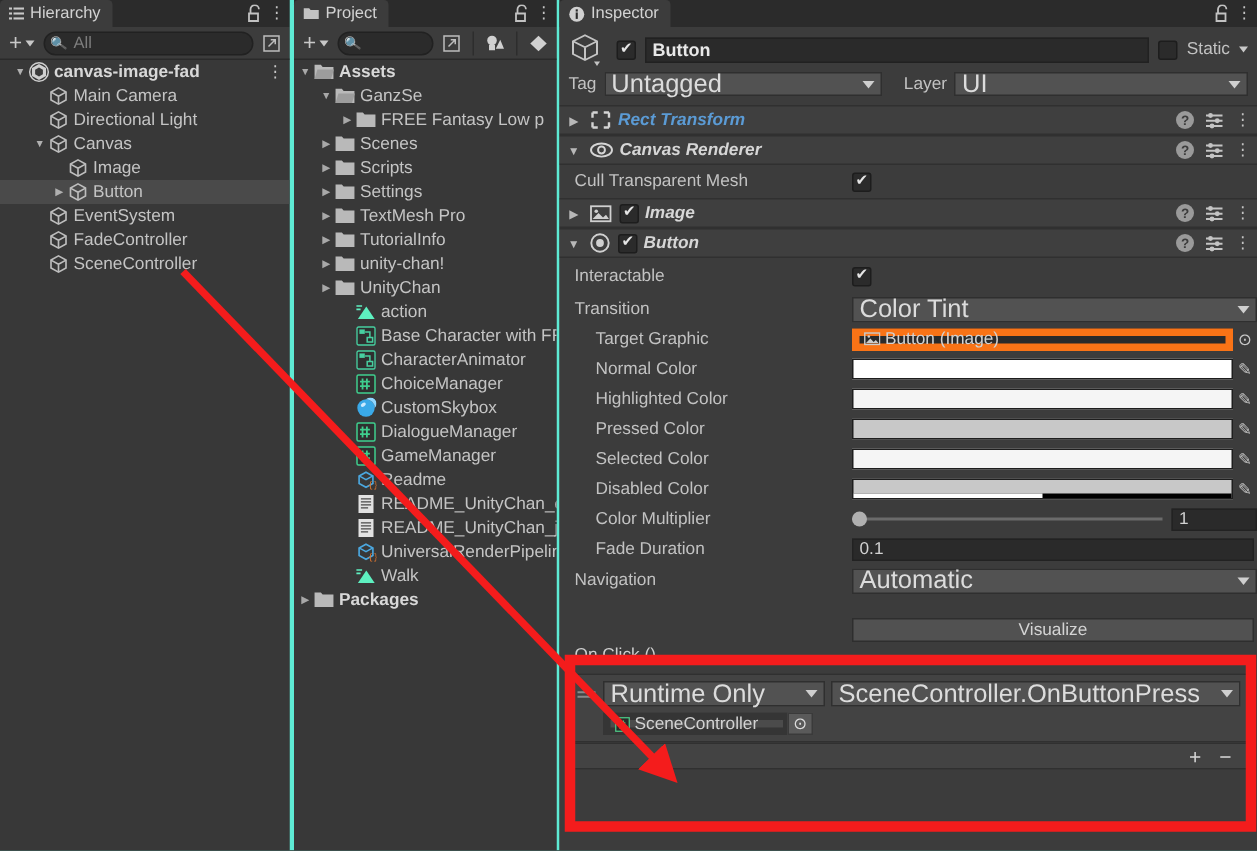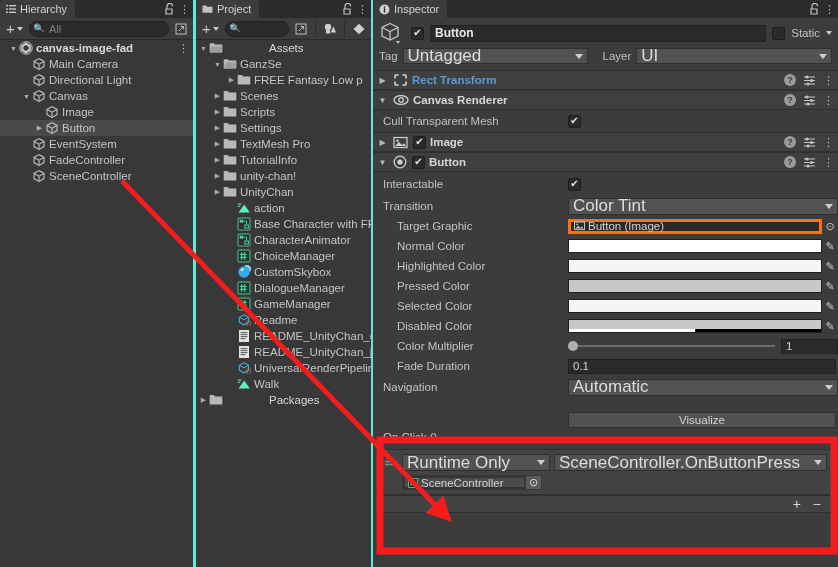--- a/index.html
+++ b/index.html
@@ -48,21 +48,21 @@
     letter-spacing:0; line-height:8px;}
 
   
   #project { left:196px; width:175px; }
   .p-row { height:16px; display:flex; align-items:center; color:#c4c4c4;
     font-size:11.5px; white-space:nowrap; }
   .p-row .tri { width:11px; text-align:center; font-size:7px; color:#a8a8a8; flex:0 0 11px; }
   .p-row .tri.empty { color:transparent; }
   .p-ico { width:14px; height:14px; flex:0 0 14px; margin-right:3px;
     display:flex; align-items:center; justify-content:center; }
-  .p-label.bold { font-weight:normal; color:#d8d8d8;margin-left:43px; }
+  .p-label.bold { font-weight:bold; color:#d8d8d8; }
 
   
   #inspector { left:373px; right:0; width:465px; }
   #inspector .panel-body { top:18px; background:#3c3c3c; }
   .insp-head { background:#3c3c3c; padding:4px 0 4px 0; }
   .insp-row1 { display:flex; align-items:center; height:22px; padding:0 6px; gap:6px; }
   .go-icon { width:26px; height:24px; position:relative; flex:0 0 26px; }
   .chk { width:13px;height:13px;background:#2b2b2b;border:1px solid #1d1d1d;
     border-radius:2px; display:flex;align-items:center;justify-content:center;
     color:#e6e6e6; font-size:10px; line-height:1; flex:0 0 13px;}
@@ -78,36 +78,36 @@
     color:#dcdcdc; font-size:17px; display:flex; align-items:center;
     padding:0 4px; position:relative; }
   .dropdown .dd-arrow { position:absolute; right:4px; width:0;height:0;
     border-left:4px solid transparent;border-right:4px solid transparent;
     border-top:5px solid #cfcfcf; }
 
   .comp-hdr { height:20px; background:#3f3f3f; border-top:1px solid #303030;
     border-bottom:1px solid #303030; display:flex; align-items:center;
     padding-left:3px; gap:4px; position:relative; }
   .comp-hdr .tri { width:13px; text-align:center; font-size:8px; color:#b8b8b8;}
-  .comp-title { font-size:11.5px; font-weight:bold; color:#d6d6d6; }
+  .comp-title { font-size:11.5px; font-weight:bold; color:#d6d6d6;font-style:italic; }
   .comp-title.link { color:#5b9bd5; }
   .hdr-right { position:absolute; right:4px; display:flex; align-items:center; gap:7px;}
   .help-ico { width:12px;height:12px;border-radius:50%;background:#9a9a9a;color:#3c3c3c;
     font-size:9px; font-weight:bold; display:flex;align-items:center;justify-content:center;}
   .dots3 { color:#c4c4c4; font-size:11px; line-height:7px; }
 
   .prop { height:20px; display:flex; align-items:center; padding-left:10px; }
   .prop-lbl { width:185px; color:#c2c2c2; font-size:11.5px; flex:0 0 185px;}
   .prop-lbl.ind { padding-left:14px; }
   .color-swatch { height:14px; border:1px solid #1e1e1e; position:relative; }
   .alpha-bar { position:absolute; left:0; right:0; bottom:0; height:3px; background:#000; }
   .alpha-fill { position:absolute; left:0; bottom:0; height:3px; background:#fff; }
   .eyedrop { width:16px; display:flex; align-items:center; justify-content:center;
     color:#c9c9c9; font-size:11px; }
-  .obj-field { height:15px; background:#2a2a2a; border:3px solid #f97316;
+  .obj-field { height:15px; background:#2a2a2a; border:5px solid #f97316;
     display:flex; align-items:center; color:#d2d2d2; font-size:11.5px; padding:0 3px; gap:3px;}
   .num-field { height:15px; background:#2a2a2a; border:1px solid #222; color:#d2d2d2;
     font-size:11.5px; display:flex; align-items:center; padding:0 4px; }
   .slider-track { flex:1; height:2px; background:#6b6b6b; position:relative; }
   .slider-knob { position:absolute; top:-4px; left:0; width:10px;height:10px;
     border-radius:50%; background:#b0b0b0;}
   .btn-grey { background:#515151; border:1px solid #2e2e2e; color:#d4d4d4;
     font-size:11.5px; display:flex;align-items:center;justify-content:center;height:16px;}
 
   

